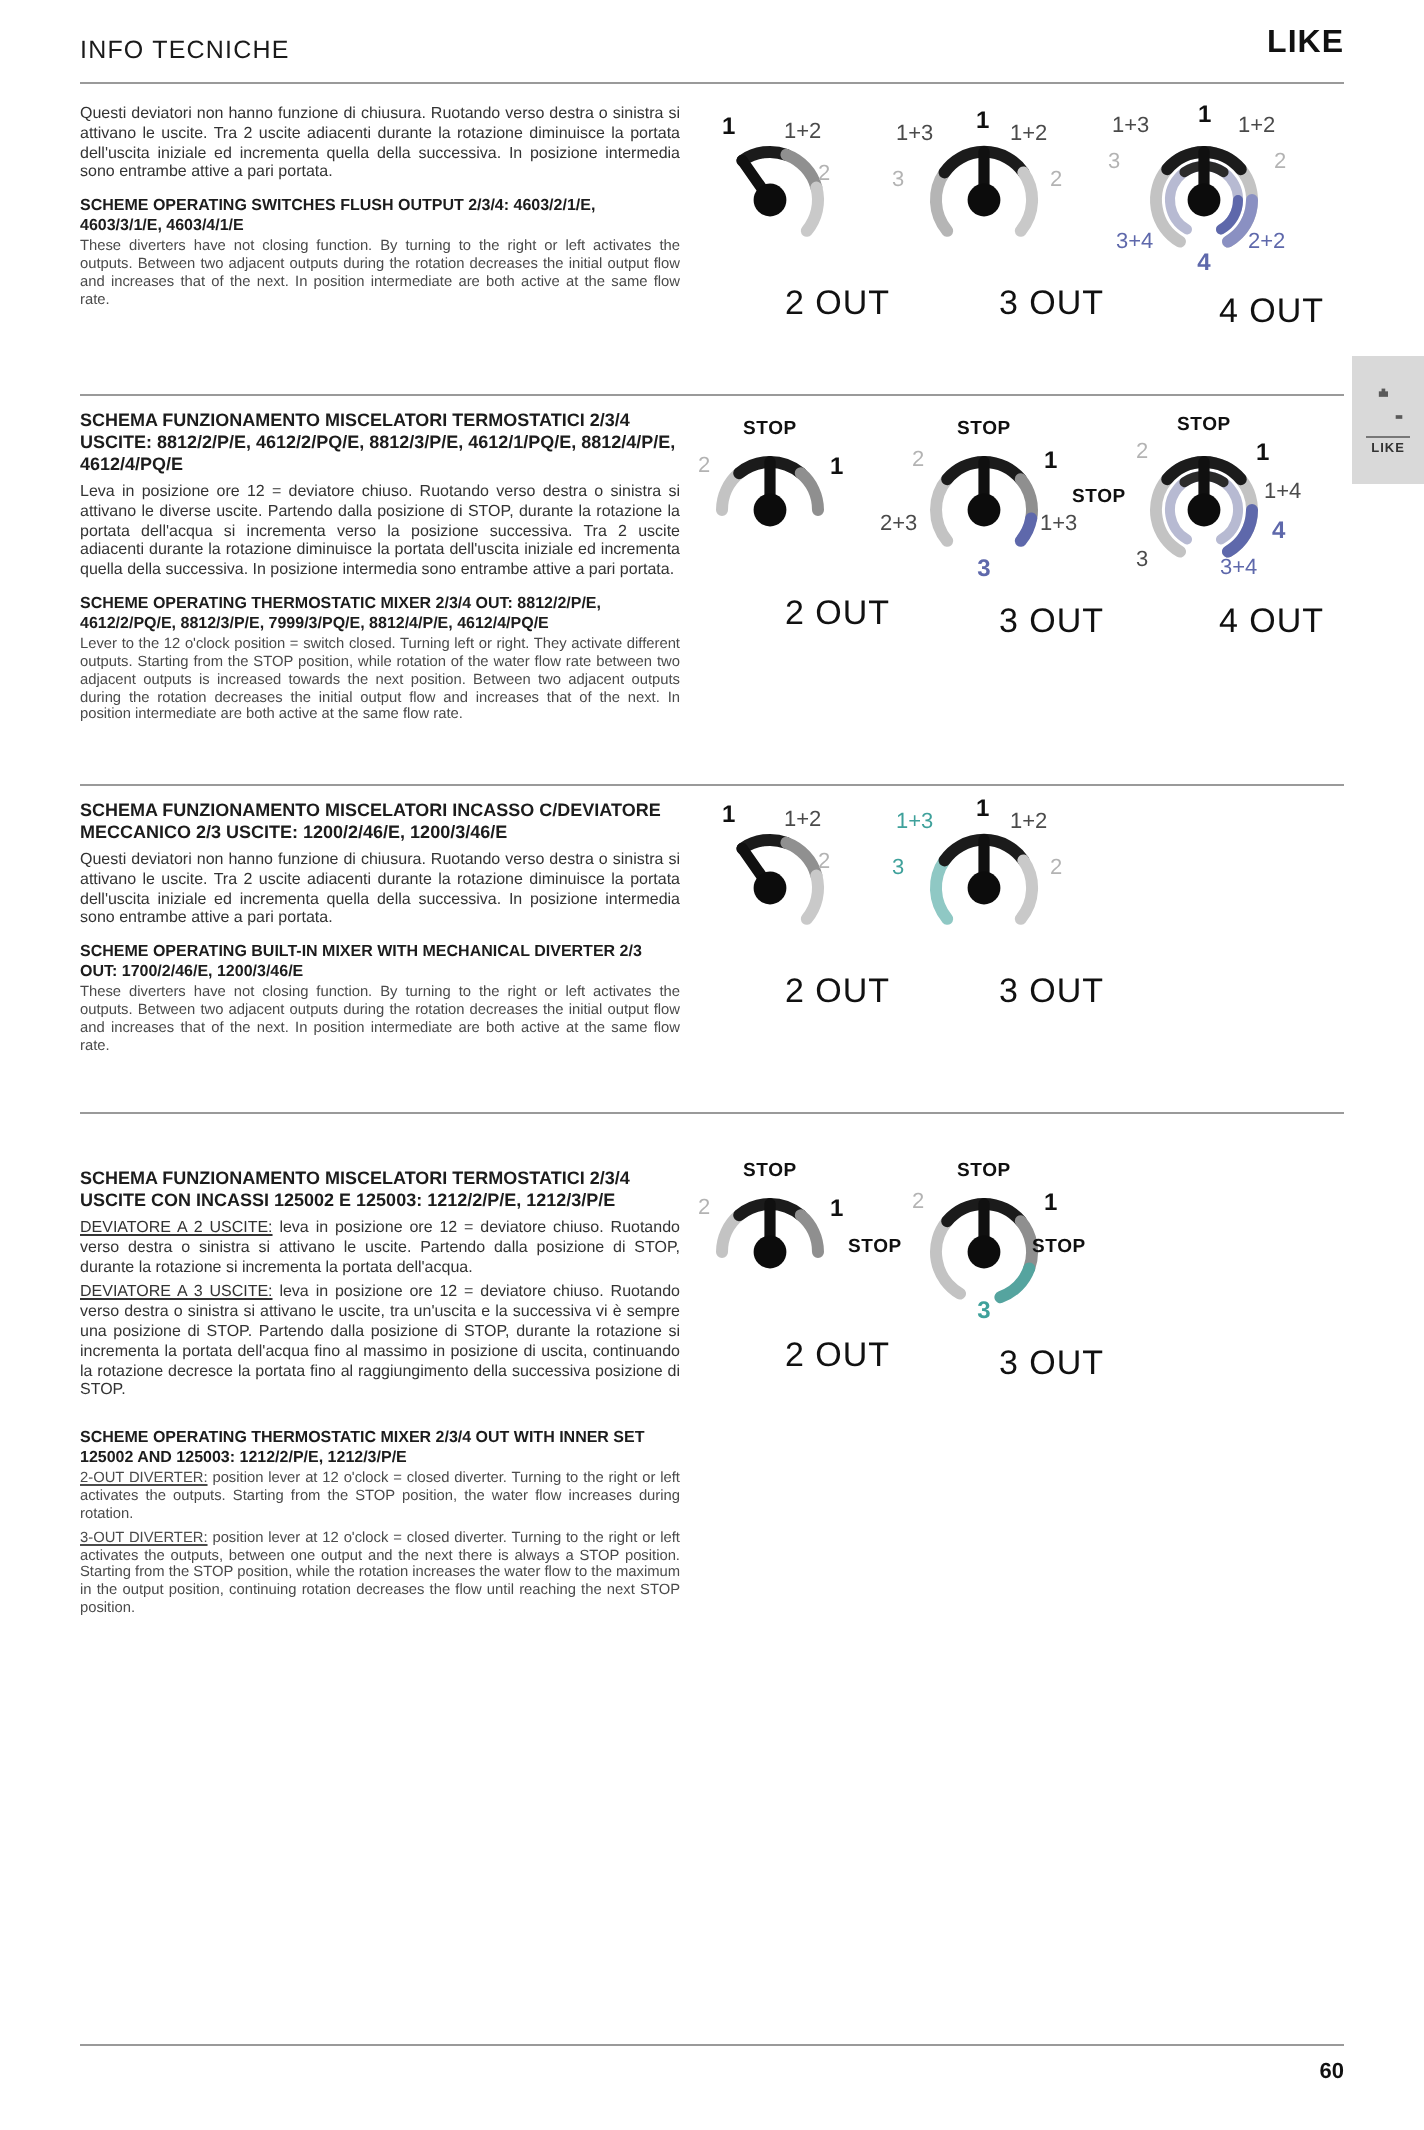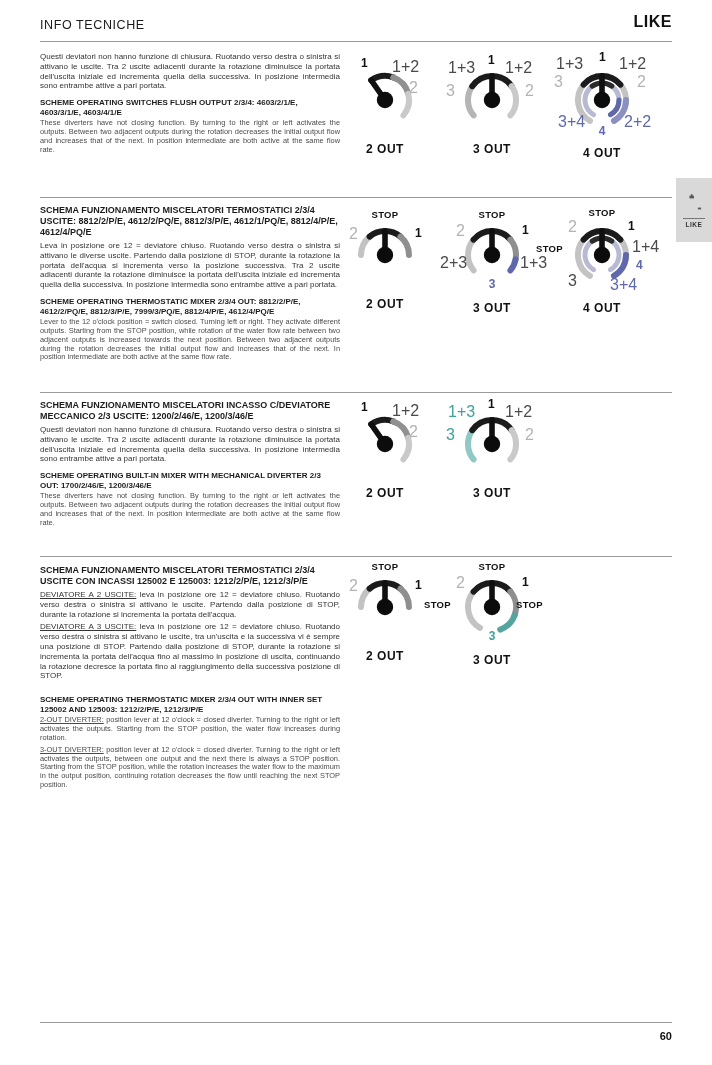--- a/index.html
+++ b/index.html
@@ -12,31 +12,31 @@
   .txt{width:300px;}
   .t-it{margin:0 0 3px 0;font-size:9px;line-height:11px;font-weight:700;color:#1c1c1c;}
   .b-it{margin:0;font-size:8px;line-height:9.8px;color:#333;text-align:justify;}
   .t-en{margin:7px 0 2px 0;font-size:8px;line-height:9.6px;font-weight:700;color:#1c1c1c;}
   .b-en{margin:0;font-size:7.4px;line-height:8.8px;color:#4a4a4a;text-align:justify;}
   .b-it + .b-it{margin-top:3px;}
   .b-en + .b-en{margin-top:3px;}
   .lead{text-decoration:underline;}
   .dial{position:absolute;width:96px;height:100px;}
   .dial svg{position:absolute;left:0;top:0;overflow:visible;}
-  .lbl{position:absolute;font-size:16px;color:#888;white-space:nowrap;line-height:11px;}
+  .lbl{position:absolute;font-size:11px;color:#888;white-space:nowrap;line-height:11px;}
   .lbl.b{font-weight:700;color:#101010;font-size:12px;}
   .lbl.bold{font-weight:700;font-size:12px;}
   .lbl.dk{color:#4a4a4a;}
   .lbl.lt{color:#b3b3b3;}
   .lbl.blue{color:#5e68ab;}
   .lbl.teal{color:#3fa19b;}
   .lbl.stop{font-weight:700;color:#101010;font-size:9.5px;letter-spacing:.3px;}
   .ctr{left:0;right:0;text-align:center;}
-  .out{position:absolute;left:-12px;right:-12px;top:84px;text-align:center;
-       font-size:12px;font-weight:700;letter-spacing:.5px;color:#111;}
+  .out{position:absolute;left:-12px;right:-12px;top:84px;text-align:right;
+       font-size:17px;font-weight:400;letter-spacing:.5px;color:#111;}
   .side-tab{position:absolute;right:0;top:178px;width:36px;height:64px;background:#d9d9d9;
             display:flex;flex-direction:column;align-items:center;justify-content:center;gap:4px;}
   .side-tab-label{font-size:6.5px;font-weight:700;color:#333;letter-spacing:.5px;border-top:1px solid #777;padding-top:2px;width:22px;text-align:center;}
   .page-num{position:absolute;right:40px;top:1030px;font-size:11px;font-weight:700;color:#111;}
   path{fill:none;stroke-linecap:round;}
 </style>
 </head>
 <body>
 
 <div class="page">
@@ -219,21 +219,21 @@
       <span class="lbl b" style="left:44px;top:-3px">1</span>
       <span class="lbl dk" style="left:61px;top:4px">1+2</span>
       <span class="lbl teal" style="left:2px;top:27px">3</span>
       <span class="lbl lt" style="left:81px;top:27px">2</span>
       <div class="out">3 OUT</div>
     </div>
   </div>
 
   <div class="rule" style="top:556px"></div>
 
-  <div class="section" style="top:565px">
+  <div class="section" style="top:584px">
     <div class="txt">
       <h3 class="t-it">SCHEMA FUNZIONAMENTO MISCELATORI TERMOSTATICI 2/3/4 USCITE CON INCASSI 125002 E 125003: 1212/2/P/E, 1212/3/P/E</h3>
       <p class="b-it"><span class="lead">DEVIATORE A 2 USCITE:</span> <span>leva in posizione ore 12 = deviatore chiuso. Ruotando verso destra o sinistra si attivano le uscite. Partendo dalla posizione di STOP, durante la rotazione si incrementa la portata dell'acqua.</span></p>
       <p class="b-it"><span class="lead">DEVIATORE A 3 USCITE:</span> <span>leva in posizione ore 12 = deviatore chiuso. Ruotando verso destra o sinistra si attivano le uscite, tra un'uscita e la successiva vi è sempre una posizione di STOP. Partendo dalla posizione di STOP, durante la rotazione si incrementa la portata dell'acqua fino al massimo in posizione di uscita, continuando la rotazione decresce la portata fino al raggiungimento della successiva posizione di STOP.</span></p>
       <h4 class="t-en" style="margin-top:14px">SCHEME OPERATING THERMOSTATIC MIXER 2/3/4 OUT WITH INNER SET 125002 AND 125003: 1212/2/P/E, 1212/3/P/E</h4>
       <p class="b-en"><span class="lead">2-OUT DIVERTER:</span> <span>position lever at 12 o'clock = closed diverter. Turning to the right or left activates the outputs. Starting from the STOP position, the water flow increases during rotation.</span></p>
       <p class="b-en"><span class="lead">3-OUT DIVERTER:</span> <span>position lever at 12 o'clock = closed diverter. Turning to the right or left activates the outputs, between one output and the next there is always a STOP position. Starting from the STOP position, while the rotation increases the water flow to the maximum in the output position, continuing rotation decreases the flow until reaching the next STOP position.</span></p>
     </div>
 
     <div class="dial" style="left:297px;top:0">

